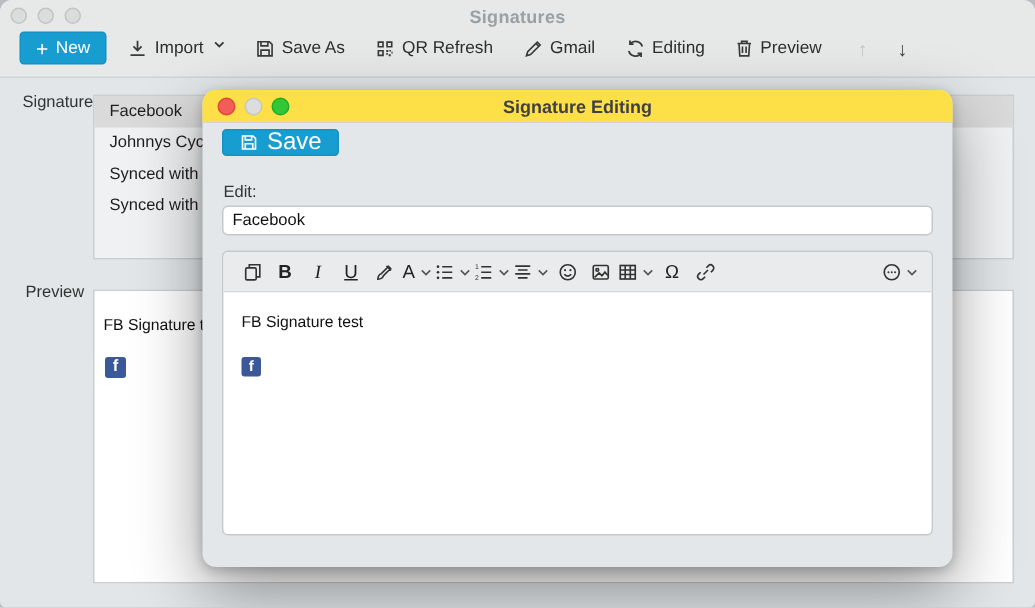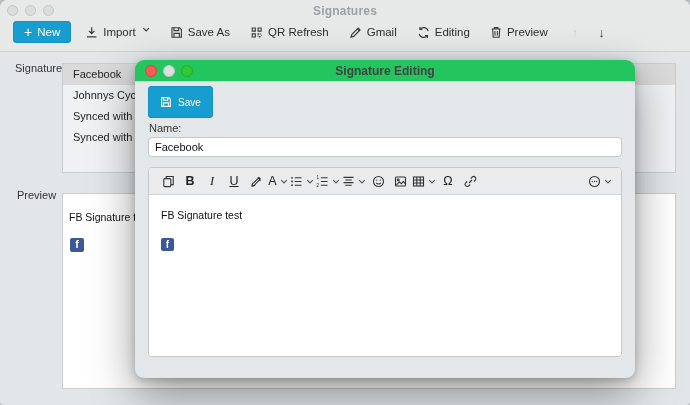--- a/index.html
+++ b/index.html
@@ -79,37 +79,37 @@
   .preview-box .fb-badge { position:absolute; top:44px; left:7px; }
 
   
   .dialog {
     position:absolute; left:135px; top:60px; width:500px; height:318px;
     background:#e4e7e9; border-radius:9px;
     box-shadow:0 16px 45px rgba(0,0,0,.40), 0 2px 8px rgba(0,0,0,.22);
   }
   .dlg-titlebar {
     position:absolute; top:0; left:0; right:0; height:22px;
-    background:#22c55e; border-bottom:1px solid #d2d2d2;
+    background:#fde047; border-bottom:1px solid #d2d2d2;
     border-radius:9px 9px 0 0;
   }
   .dlg-traffic { top:5px; left:10px; gap:6px; }
   .dlg-traffic .dot { width:12px; height:12px; }
   .dot-close { background:#f25e57; border:1px solid #e0453e; }
   .dot-min   { background:#dddddd; border:1px solid #c6c6c6; }
   .dot-zoom  { background:#33c637; border:1px solid #23ad27; }
   .dlg-title {
     position:absolute; top:4px; left:0; right:0; text-align:center;
     font-size:12px; font-weight:bold; color:#414141;
   }
   .btn-save {
-    position:absolute; top:26px; left:13px; height:32px;
+    position:absolute; top:26px; left:13px; height:18px;
     display:inline-flex; align-items:center; gap:6px; padding:0 11px;
     background:#189dd1; border:1px solid #1590c2; border-radius:3px;
-    color:#fff; font-size:10px;
+    color:#fff; font-size:16px;
   }
   .btn-save svg { color:#fff; }
   .name-label { position:absolute; top:62px; left:14px; font-size:11px; color:#333; }
   .name-input {
     position:absolute; top:77px; left:13px; width:474px; height:20px;
     background:#fff; border:1px solid #c6c9cb; border-radius:4px;
     font-family:inherit; font-size:11px; color:#111; padding:0 6px;
   }
   .editor {
     position:absolute; top:107px; left:13px; width:474px; height:190px;
@@ -240,21 +240,21 @@
     </div>
 
     <button class="btn-save">
       <svg width="12" height="12" viewBox="0 0 13 13" fill="none" stroke="currentColor" stroke-width="1.2">
           <path d="M1.8 1.8h7.6l1.8 1.8v7.6H1.8z"></path>
           <path d="M3.8 1.8v2.8h4.6V1.8M3.8 11.2V7.4h5.4v3.8"></path>
         </svg>
       <span>Save</span>
     </button>
 
-    <div class="name-label">Name:</div>
+    <div class="name-label">Edit:</div>
     <input class="name-input" type="text" value="Facebook" style="">
 
     <div class="editor">
       <div class="ed-toolbar">
         <span class="ed-btn">
           <svg width="13" height="13" viewBox="0 0 13 13" fill="none" stroke="currentColor" stroke-width="1.1">
               <rect x="1.8" y="3.6" width="7" height="8" rx="1"></rect>
               <path d="M4.2 3.6V1.5h7v8.1h-2.2"></path>
             </svg>
         </span>

